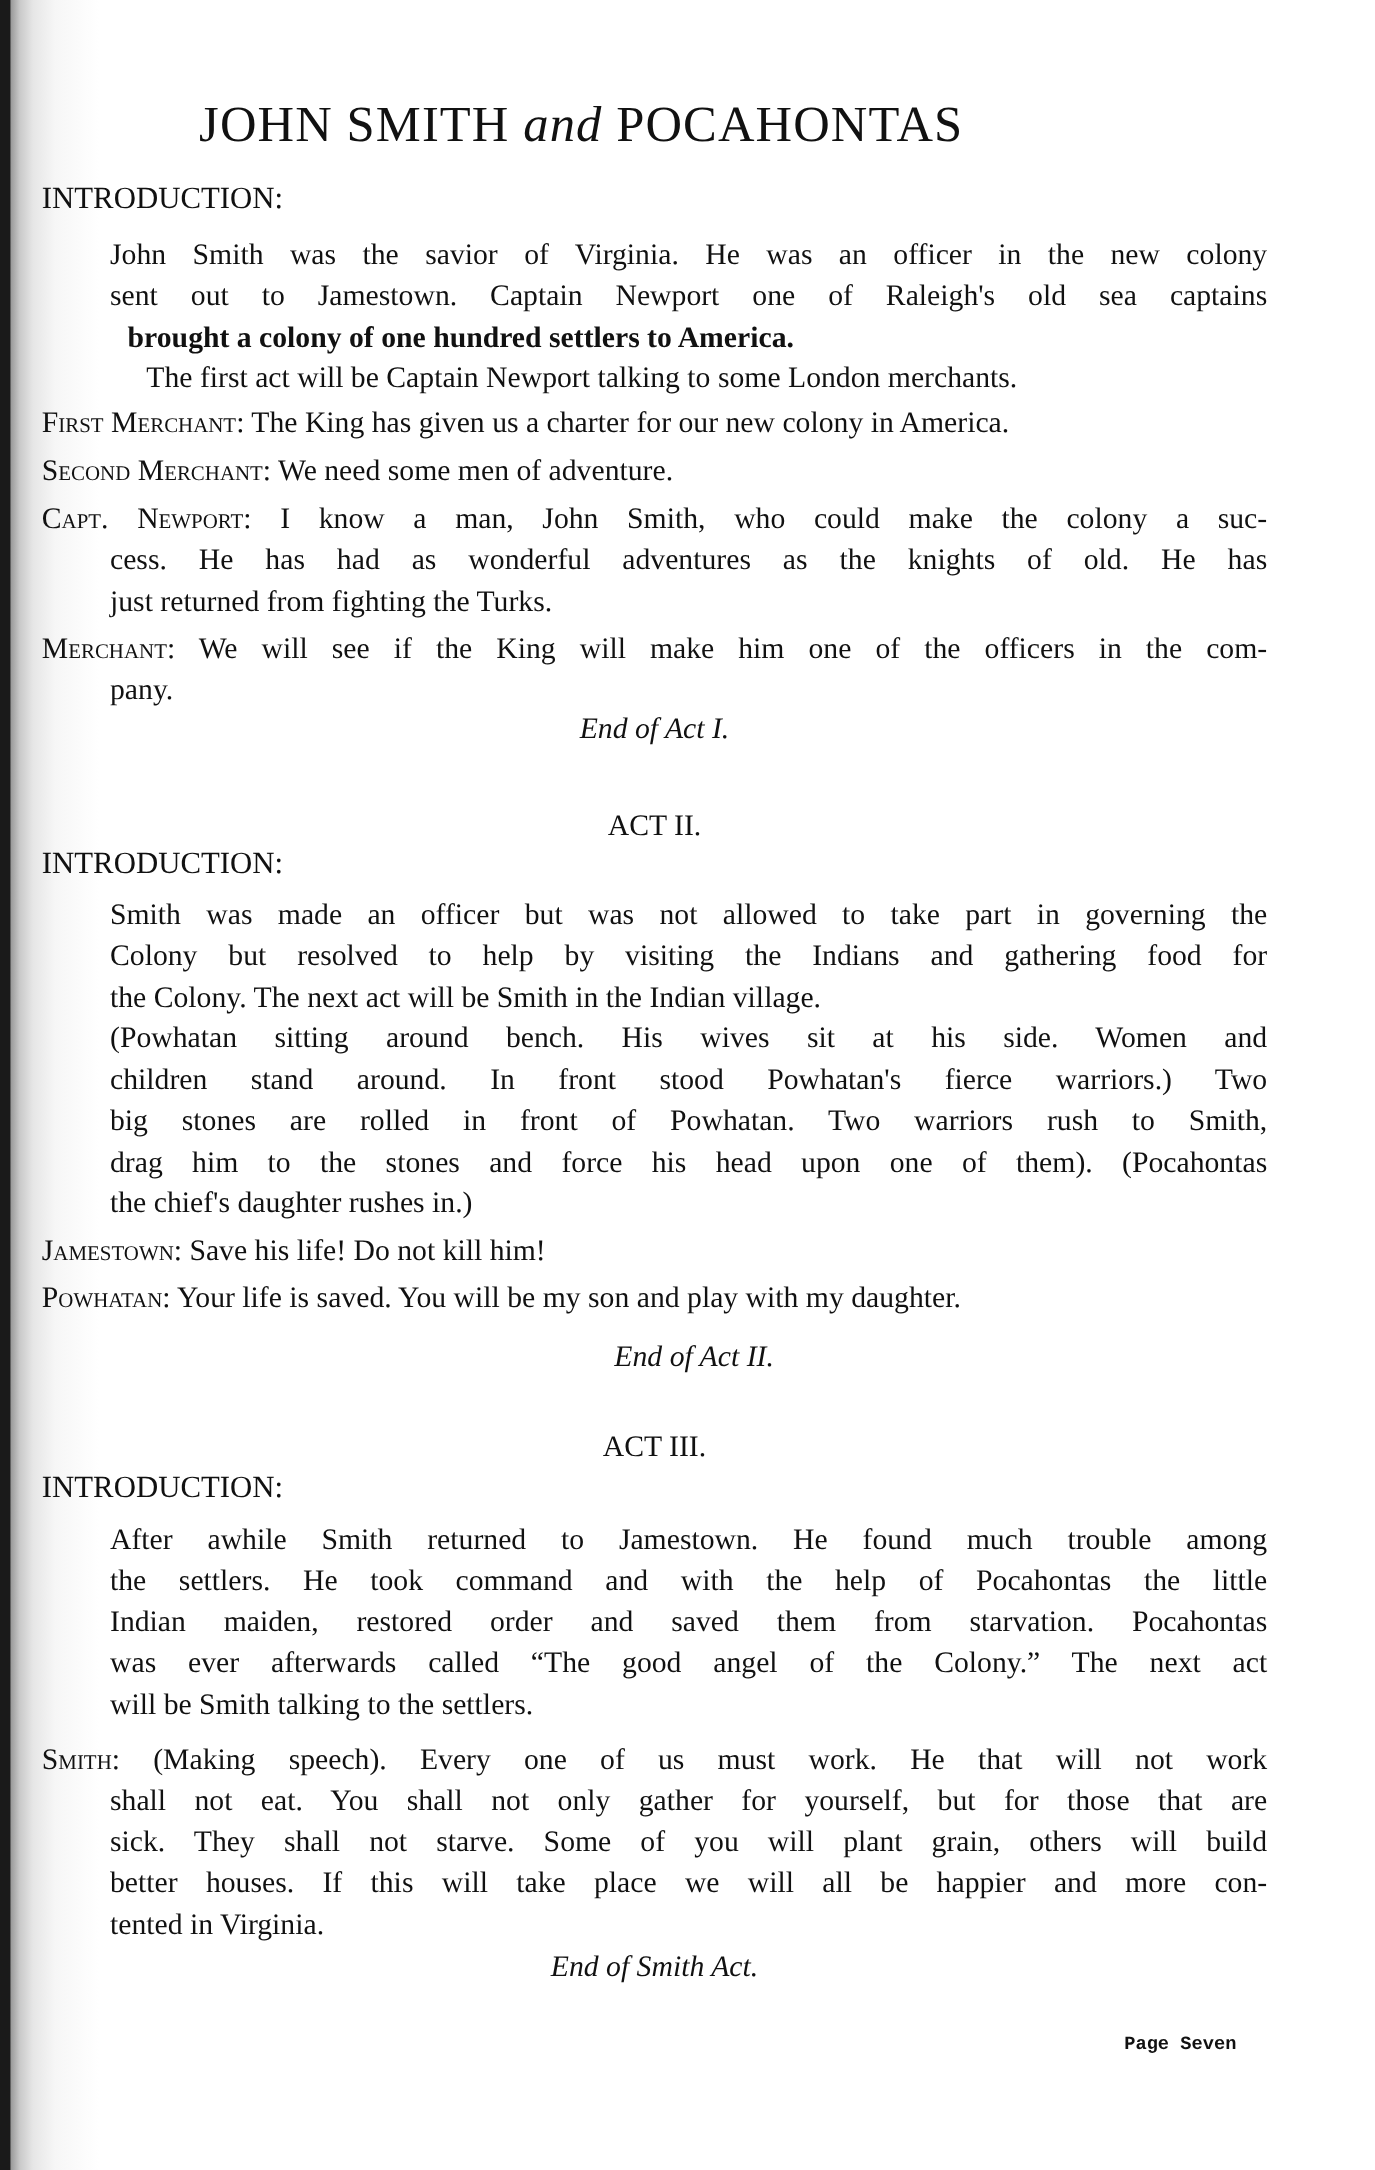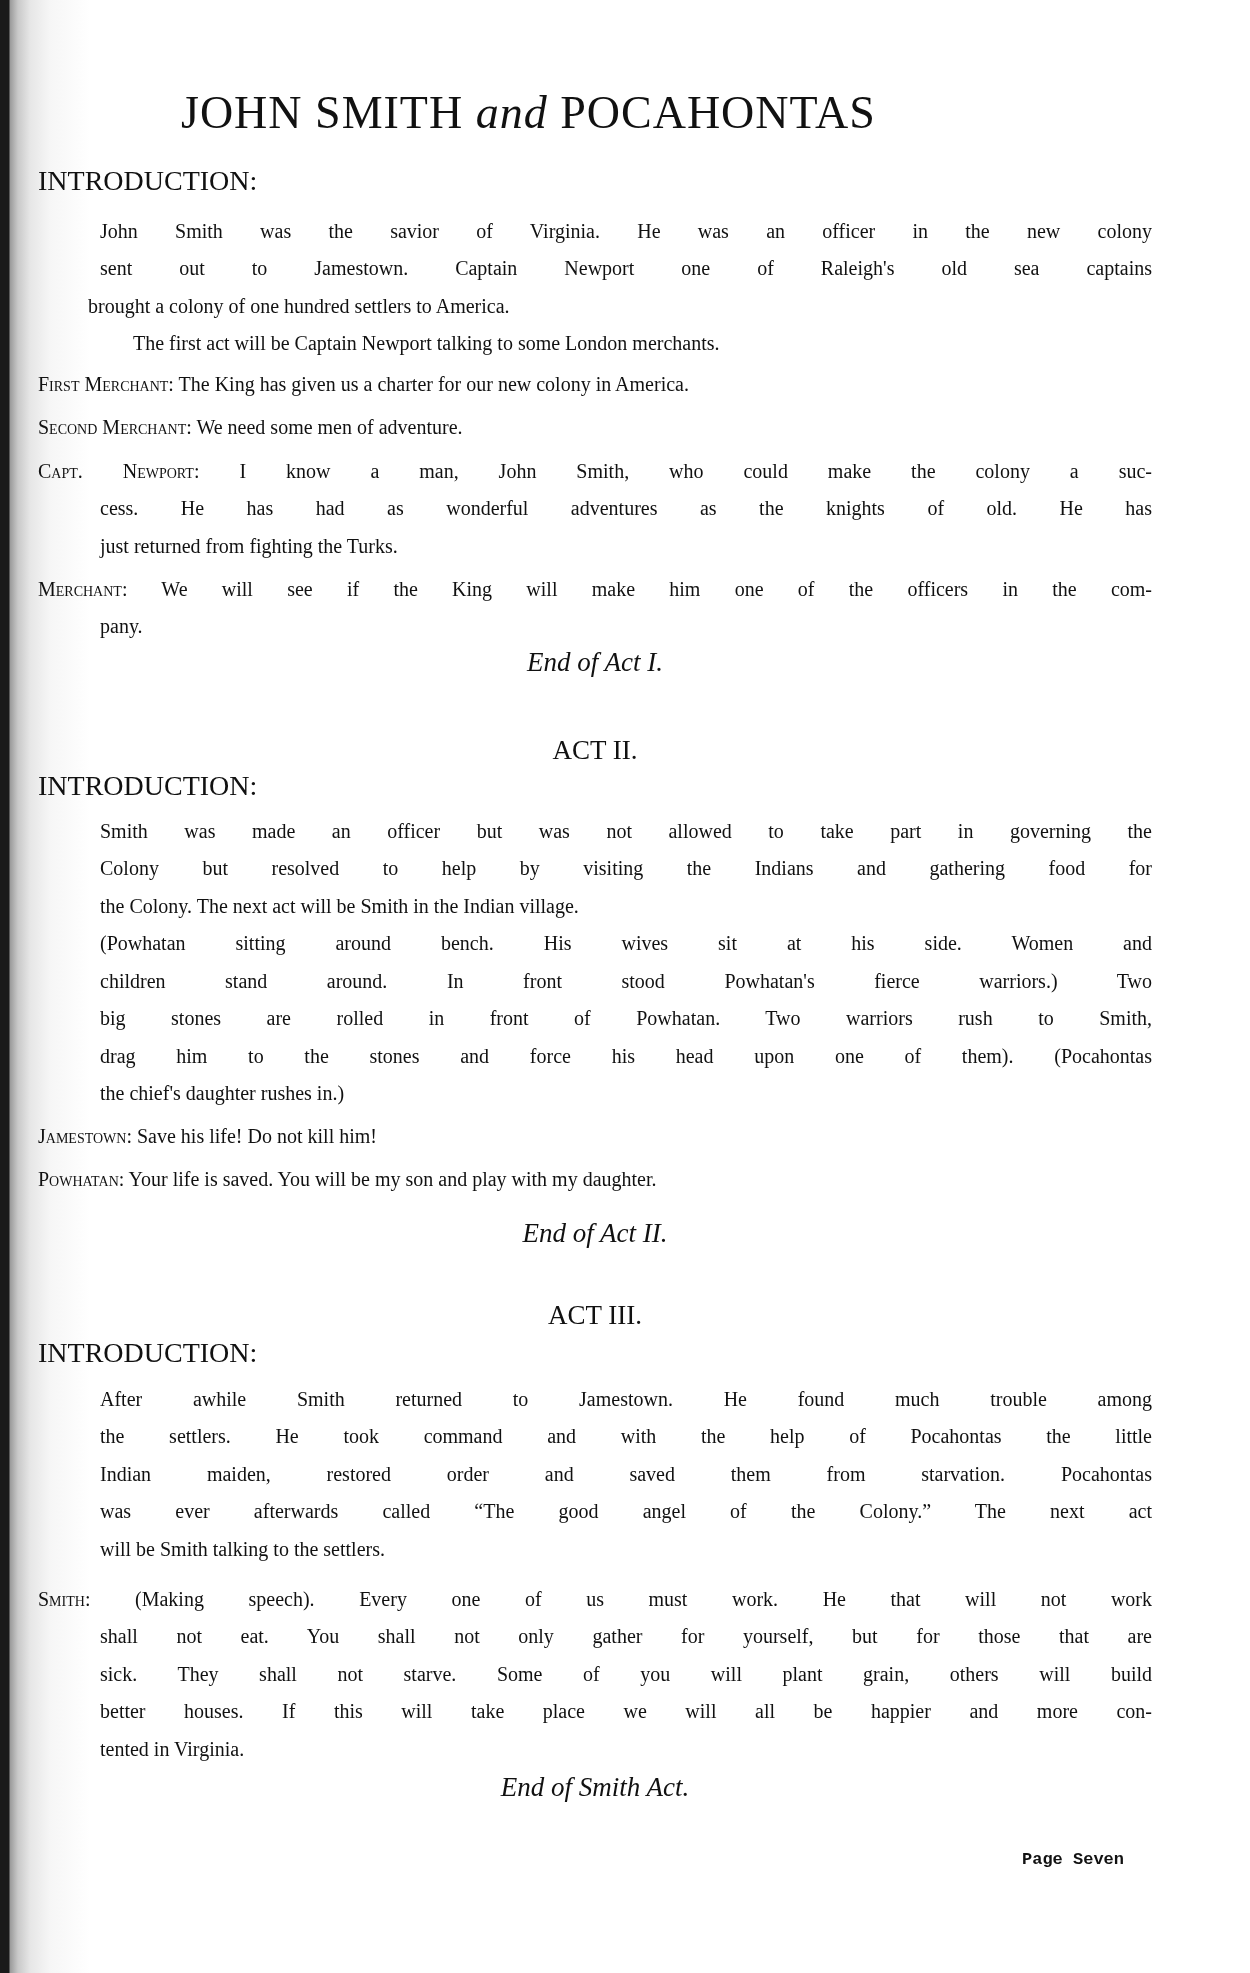--- a/index.html
+++ b/index.html
@@ -4,21 +4,21 @@
 <style>
   html, body { margin: 0; padding: 0; }
   body {
     width: 1250px; height: 1973px; background: #ffffff; position: relative; overflow: hidden;
     font-family: "Liberation Serif", "DejaVu Serif", serif; color: #111;
   }
   .edge {
     position: absolute; left: 0; top: 0; width: 90px; height: 1973px;
     background: linear-gradient(to right, #1a1a1a 0px, #1a1a1a 9px, #9a9a9a 10px, #c9c9c9 18px, #e6e6e6 30px, #f6f6f6 50px, #ffffff 90px);
   }
-  .line { position: absolute; white-space: nowrap; font-size: 20px; line-height: 32px; }
+  .line { position: absolute; white-space: nowrap; font-size: 27px; line-height: 32px; }
   .just { text-align: justify; text-align-last: justify; }
   .title { position: absolute; left: 181px; top: 86px; width: 838px; font-size: 46px; letter-spacing: 1px; white-space: nowrap; }
   .title .and { font-style: italic; }
   .head { font-size: 28px; text-align: center; }
   .sc { font-variant: small-caps; text-align: right; }
   .center { position: absolute; left: 0; width: 1190px; text-align: center; font-size: 27px; font-family: Liberation Serif, serif; }
   .it { font-style: italic; }
   .page-num { position: absolute; left: 1022px; top: 1850px; font-family: Liberation Mono, monospace; font-weight: bold; font-size: 17px; }
 </style>
 </head>
@@ -28,21 +28,21 @@
 
 <div class="title">
   <span>JOHN SMITH</span>
   <span class="and">and</span>
   <span>POCAHONTAS</span>
 </div>
 
 <div class="line head" style="left:38px;top:165px;">INTRODUCTION:</div>
 <div class="line just" style="left:100px;top:215px;width:1052px;">John Smith was the savior of Virginia.  He was an officer in the new colony</div>
 <div class="line just" style="left:100px;top:252px;width:1052px;">sent out to Jamestown.  Captain Newport one of Raleigh's old sea captains</div>
-<div class="line" style="left:88px;top:290px;">brought a colony of one hundred settlers to America.</div>
+<div class="line" style="left:116px;top:290px;font-weight:bold;">brought a colony of one hundred settlers to America.</div>
 <div class="line" style="left:133px;top:327px;">The first act will be Captain Newport talking to some London merchants.</div>
 
 <div class="line" style="left:38px;top:368px;">
   <span class="sc">First Merchant:</span>
   <span>The King has given us a charter for our new colony in America.</span>
 </div>
 <div class="line" style="left:38px;top:411px;">
   <span class="sc">Second Merchant:</span>
   <span>We need some men of adventure.</span>
 </div>
@@ -71,21 +71,21 @@
 <div class="line" style="left:100px;top:1077px;">the chief's daughter rushes in.)</div>
 
 <div class="line" style="left:38px;top:1120px;">
   <span class="sc">Jamestown:</span>
   <span>Save his life!  Do not kill him!</span>
 </div>
 <div class="line" style="left:38px;top:1163px;">
   <span class="sc">Powhatan:</span>
   <span>Your life is saved.   You will be my son and play with my daughter.</span>
 </div>
-<div class="center it" style="top:1218px;">End of Act II.</div>
+<div class="center it" style="top:1218px;padding-left:36px;">End of Act II.</div>
 
 <div class="center" style="top:1300px;">ACT III.</div>
 <div class="line head" style="left:38px;top:1337px;">INTRODUCTION:</div>
 <div class="line just" style="left:100px;top:1383px;width:1052px;">After awhile Smith returned to Jamestown.  He found much trouble among</div>
 <div class="line just" style="left:100px;top:1420px;width:1052px;">the settlers.  He took command and with the help of Pocahontas the little</div>
 <div class="line just" style="left:100px;top:1458px;width:1052px;">Indian maiden, restored order and saved them from starvation.  Pocahontas</div>
 <div class="line just" style="left:100px;top:1495px;width:1052px;">was ever afterwards called “The good angel of the Colony.”  The next act</div>
 <div class="line" style="left:100px;top:1533px;">will be Smith talking to the settlers.</div>
 
 <div class="line just" style="left:38px;top:1583px;width:1114px;">

